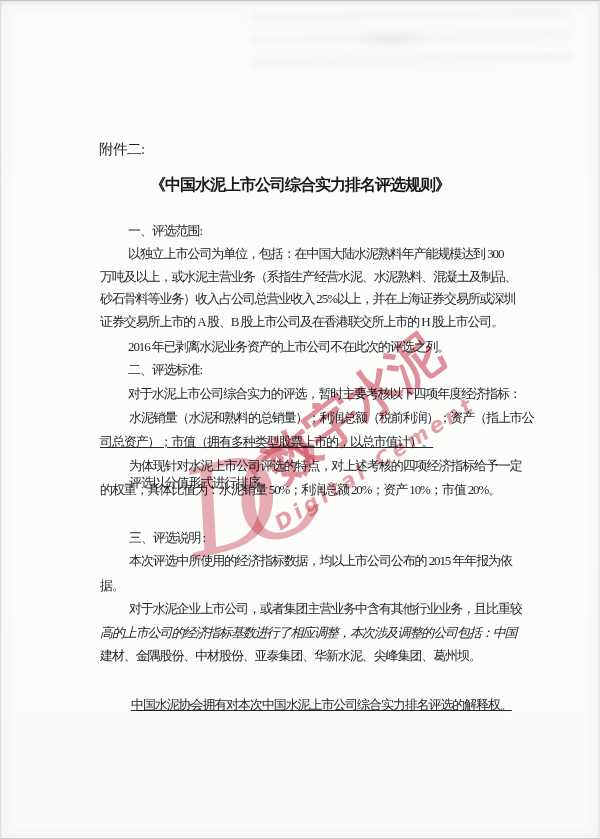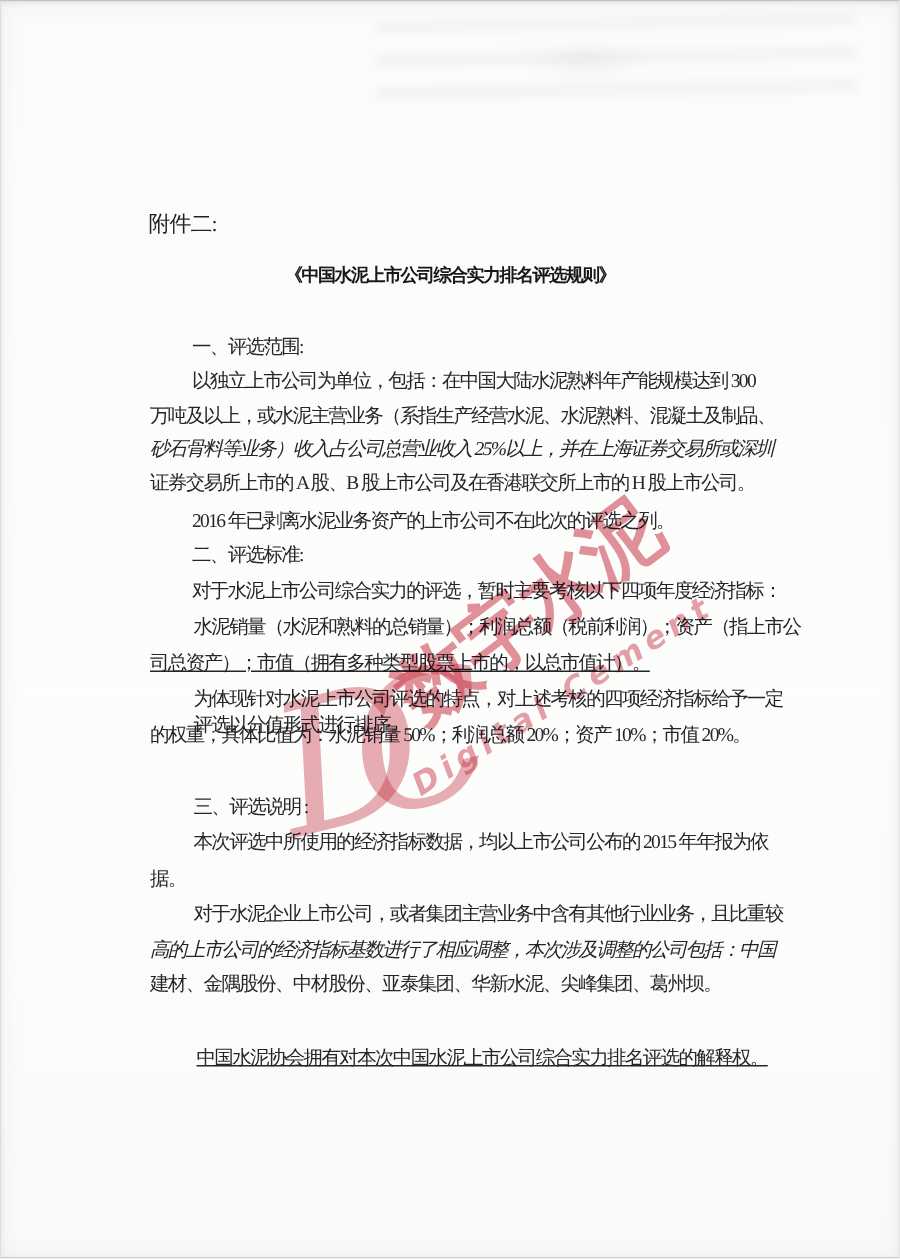--- a/index.html
+++ b/index.html
@@ -39,21 +39,21 @@
   }
   .attach{
     position:absolute;left:98px;top:139px;
     font-size:14.6px;letter-spacing:-0.6px;color:#1f2126;white-space:nowrap;
   }
   .title{
     position:absolute;left:0;right:0;top:174px;
     text-align:center;
     font-family:"DejaVu Sans","Liberation Sans",sans-serif;
     font-weight:700;
-    font-size:12px;letter-spacing:-1px;
+    font-size:16px;letter-spacing:-1px;
     color:#17181c;white-space:nowrap;
   }
   
   .wm{position:absolute;left:0;top:0;width:600px;height:839px;pointer-events:none;mix-blend-mode:multiply;}
   .wm-logo{
     position:absolute;left:183px;top:444px;
     font-family:"DejaVu Serif","Liberation Serif",serif;
     font-style:italic;font-weight:400;
     font-size:122px;line-height:1;letter-spacing:-0.38em;
     color:rgba(194,42,58,0.38);
@@ -85,21 +85,21 @@
   <div class="ghost"></div>
   <div class="ghost2"></div>
 
   <div class="attach">附件二:</div>
 
   <div class="title">《中国水泥上市公司综合实力排名评选规则》</div>
 
   <div class="line" style="left:127px;top:222px;">一、评选范围:</div>
   <div class="line" style="left:127px;top:245px;">以独立上市公司为单位，包括：在中国大陆水泥熟料年产能规模达到 300</div>
   <div class="line" style="left:99px;top:268px;">万吨及以上，或水泥主营业务（系指生产经营水泥、水泥熟料、混凝土及制品、</div>
-  <div class="line" style="left:99px;top:290px;font-style:italic;">砂石骨料等业务）收入占公司总营业收入 25%以上，并在上海证券交易所或深圳</div>
+  <div class="line" style="left:99px;top:290px;">砂石骨料等业务）收入占公司总营业收入 25%以上，并在上海证券交易所或深圳</div>
   <div class="line" style="left:99px;top:313px;">证券交易所上市的 A 股、B 股上市公司及在香港联交所上市的 H 股上市公司。</div>
   <div class="line" style="left:127px;top:338px;">2016 年已剥离水泥业务资产的上市公司不在此次的评选之列。</div>
   <div class="line" style="left:127px;top:361px;">二、评选标准:</div>
   <div class="line" style="left:127px;top:385px;">对于水泥上市公司综合实力的评选，暂时主要考核以下四项年度经济指标：</div>
   <div class="line" style="left:128px;top:409px;">水泥销量（水泥和熟料的总销量）；利润总额（税前利润）；资产（指上市公</div>
   <div class="line" style="left:99px;top:433px;text-decoration:underline;">司总资产）；市值（拥有多种类型股票上市的，以总市值计）。</div>
   <div class="line" style="left:128px;top:457px;">为体现针对水泥上市公司评选的特点，对上述考核的四项经济指标给予一定</div>
   <div class="line" style="left:99px;top:481px;">的权重，具体比值为：水泥销量 50%；利润总额 20%；资产 10%；市值 20%。</div>
   <div class="line" style="left:128px;top:475px;font-family:Liberation Mono, monospace;">评选以分值形式进行排序。</div>
   <div class="line" style="left:128px;top:529px;">三、评选说明 :</div>

